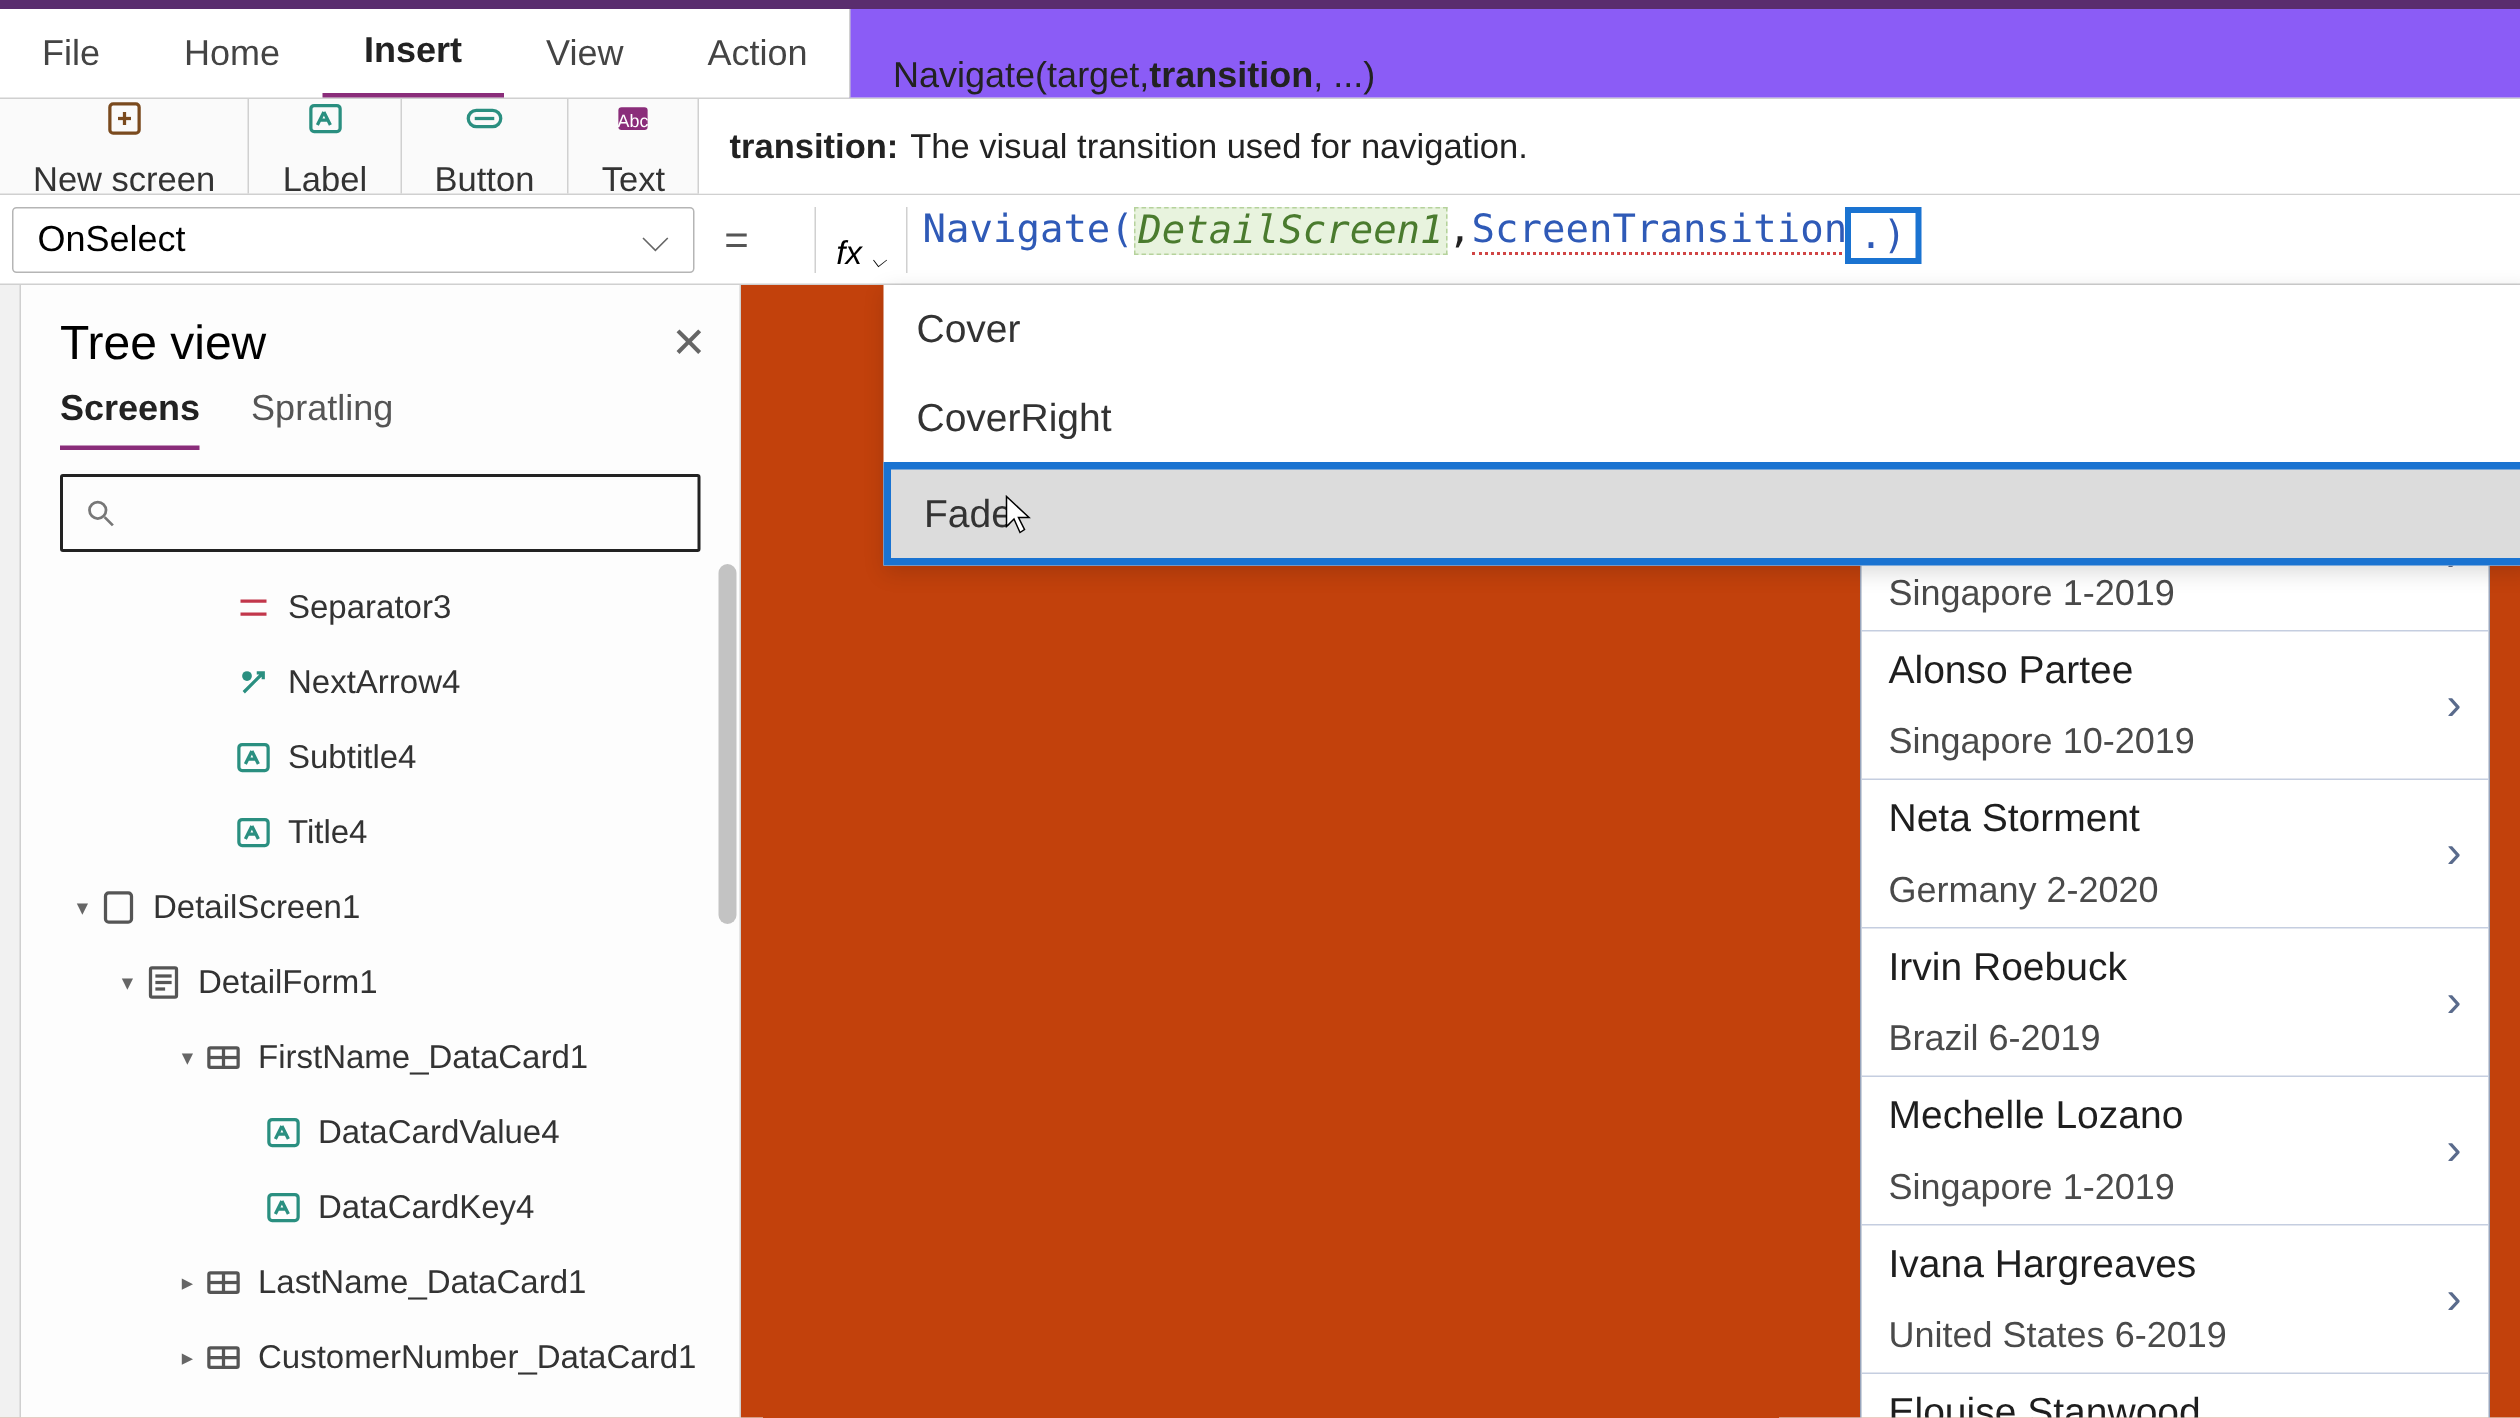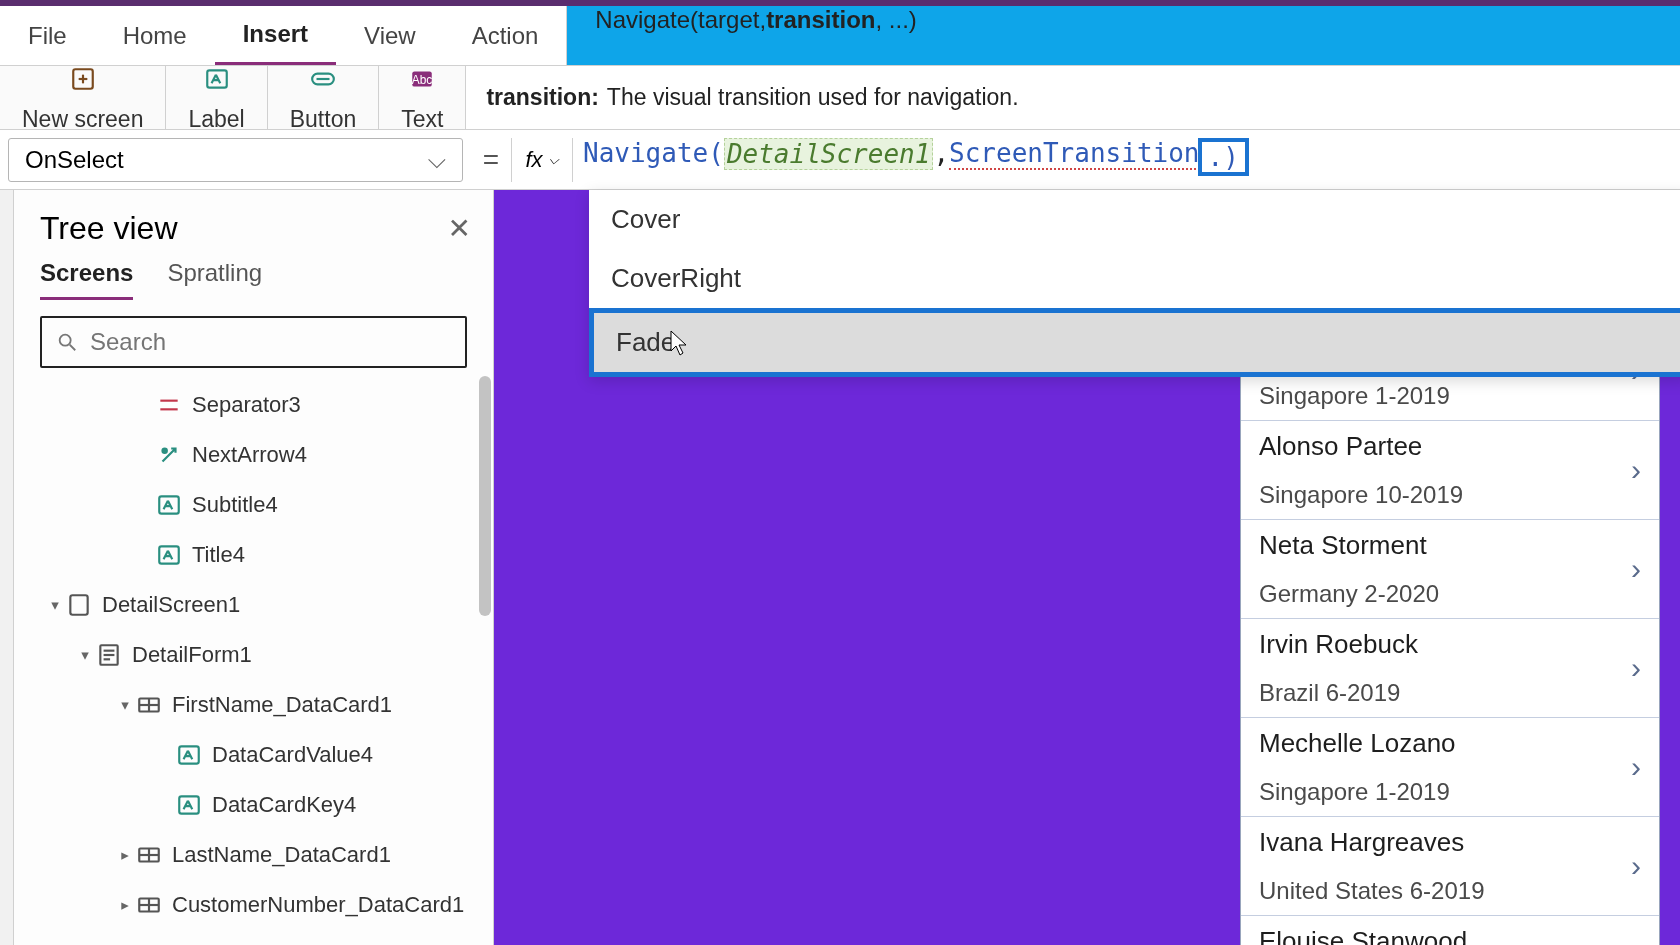--- a/index.html
+++ b/index.html
@@ -6,36 +6,36 @@
   html, body { width: 1680px; height: 945px; font-family: "Segoe UI", Arial, sans-serif; background: #e5e5e5; overflow: hidden; }
 
   
   .app-chrome { height: 6px; background: #5a2d6e; }
 
   
   .menu-row { height: 60px; background: #fff; display: flex; align-items: center; border-bottom: 1px solid #d0d0d0; }
   .menu-row-left { display: flex; align-items: center; height: 100%; }
   .menu-item { padding: 0 28px; font-size: 24px; color: #444; height: 100%; display: flex; align-items: center; cursor: pointer; }
   .menu-item.active { font-weight: 700; color: #222; border-bottom: 3px solid #8a2d7a; }
-  .menu-row-right { flex: 1; padding-left: 28px; font-size: 24px; color: #222; border-left: 1px solid #d0d0d0; height: 100%; display:flex; align-items:flex-start; background:#0ea5e9;}
+  .menu-row-right { flex: 1; padding-left: 28px; font-size: 24px; color: #222; border-left: 1px solid #d0d0d0; height: 100%; display:flex; align-items:flex-end; background:#8b5cf6;}
   .sig-bold { font-weight: 700; }
 
   
   .ribbon-row { height: 64px; background: #fafafa; display: flex; align-items: stretch; border-bottom: 1px solid #d0d0d0; }
   .rib-slot { display: flex; align-items: center; padding: 0 22px; border-right: 1px solid #d0d0d0; font-size: 23px; color: #333; gap: 14px; cursor: pointer; flex-direction: column; }
   .rib-icon { display:inline-flex; width: 26px; height: 26px; }
   .rib-chevron { font-size: 18px; color: #555; }
   .ribbon-right { flex: 1; background: #fff; padding: 12px 20px; font-size: 23px; color: #222; display:flex; align-items:center; }
   .param-name { font-weight: 700; margin-right: 8px; }
 
   
   .fx-row { height: 60px; background: #fff; display: flex; align-items: center; border-bottom: 1px solid #d0d0d0; }
   .prop-dd { width: 455px; height: 44px; margin: 0 8px; border: 1px solid #b5b5b5; border-radius: 3px; background: #fff; display:flex; align-items:center; justify-content:space-between; padding: 0 16px; font-size: 24px; cursor:pointer;}
   .equals { width: 40px; text-align: center; font-size: 28px; color: #555; }
-  .fx-btn { width: 62px; height: 44px; border-left: 1px solid #d0d0d0; border-right: 1px solid #d0d0d0; display:flex; align-items:center; justify-content:center; gap:6px; font-style: italic; font-size: 22px; cursor:pointer;}
+  .fx-btn { width: 62px; height: 44px; border-left: 1px solid #d0d0d0; border-right: 1px solid #d0d0d0; display:flex; align-items:flex-end; justify-content:center; gap:6px; font-style: italic; font-size: 22px; cursor:pointer;margin-left:32px;}
   .fx-input { flex: 1; height: 44px; display:flex; align-items:flex-start; padding-left: 10px; font-family: Consolas, monospace; font-size: 26px; position:relative; }
   .tok-fn { color: #2f5ab7; }
   .tok-arg1 { color: #4a7b2e; font-style: italic; background: #e8f3de; padding: 0 2px; border: 1px dashed #b5d29b;}
   .tok-arg2 { color: #2f5ab7; border-bottom: 2px dotted #d04545; }
   .tok-comma { color: #222; }
   .caret-box { border: 4px solid #1a73d1; padding: 0 6px; margin-left: -2px; display:inline-block; }
 
   
   .main-area { display: flex; height: calc(945px - 6px - 60px - 64px - 60px); }
 
@@ -59,21 +59,21 @@
   .tree-item .twisty { width: 22px; text-align:center; color:#666; font-size: 15px;}
   .tree-item .node-ico { width: 26px; height: 26px; margin-right: 10px; display:inline-flex; align-items:center; justify-content:center; }
   .indent-0 { padding-left: 30px; }
   .indent-1 { padding-left: 60px; }
   .indent-2 { padding-left: 100px; }
   .indent-3 { padding-left: 140px; }
   .indent-ctl { padding-left: 120px; }
   .tree-scrollbar { position:absolute; right:2px; top: 0; width: 12px; height: 240px; background: #c3c3c3; border-radius: 6px; }
 
   
-  .canvas-area { flex:1; position:relative; background:#6d28d9;padding-left:26px; }
+  .canvas-area { flex:1; position:relative; background:#c2410c;padding-left:26px; }
 
   
   .intelli { position:absolute; left: 95px; top: 0; width: 1100px; background:#fff; box-shadow: 0 4px 14px rgba(0,0,0,.15); z-index: 30; }
   .intelli-item { padding: 14px 22px; font-size: 26px; color:#333; cursor:pointer; }
   .intelli-item.highlight { background: #dcdcdc; }
   .fade-box { border: 5px solid #1a73d1; }
   .cursor-arrow { position:absolute; left: 176px; top: 140px; width: 18px; height: 26px; z-index: 40;}
 
   
   .phone-prev { position:absolute; right: 20px; top: 0; width: 420px; background:#fff; border:1px solid #98a5bc; z-index: 20; }
@@ -188,21 +188,20 @@
       <div class="tree-tab active">Screens</div>
       <div class="tree-tab">Spratling</div>
     </div>
     <div class="tree-search">
       <span class="mag">
         <svg viewBox="0 0 24 24">
             <circle cx="10" cy="10" r="6" fill="none" stroke="#777" stroke-width="2"></circle>
             <line x1="15" y1="15" x2="21" y2="21" stroke="#777" stroke-width="2"></line>
           </svg>
       </span>
-      <input placeholder="Search" style="">
     </div>
     <div class="tree-list" id="tree-list">
       <div class="tree-scrollbar"></div>
     <div class="tree-item indent-ctl">
           <span class="twisty"></span>
           <span class="node-ico">
             <svg viewBox="0 0 24 24">
               <line x1="4" y1="8" x2="20" y2="8" stroke="#c2374b" stroke-width="2"></line>
               <line x1="4" y1="16" x2="20" y2="16" stroke="#c2374b" stroke-width="2"></line>
             </svg>

